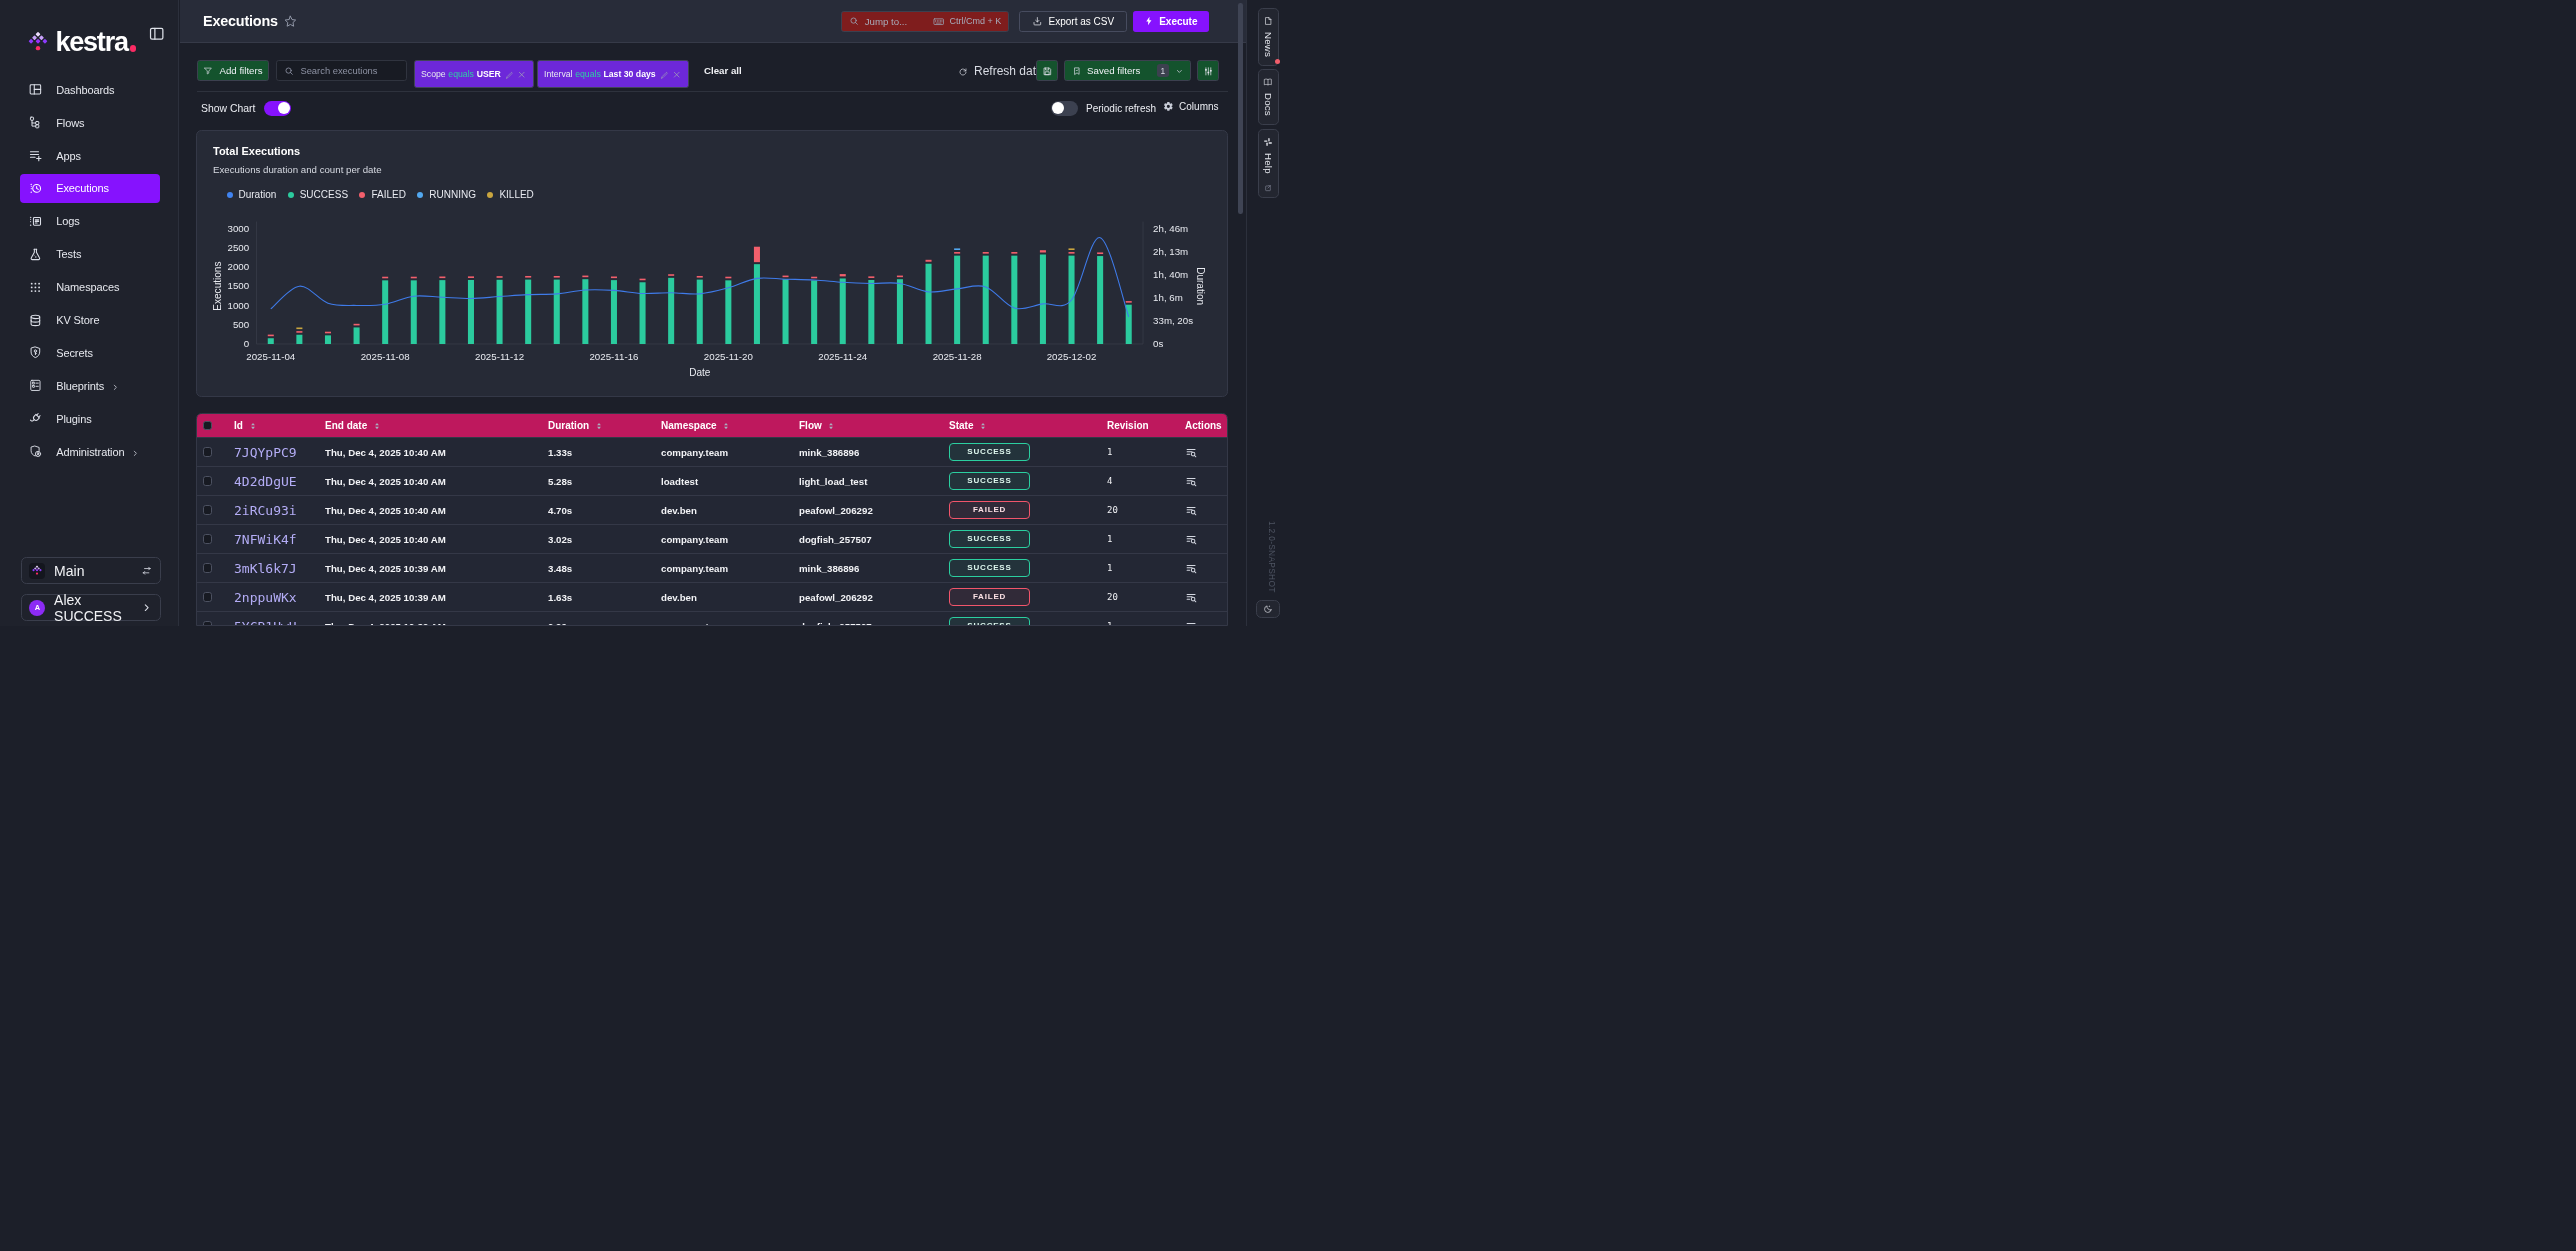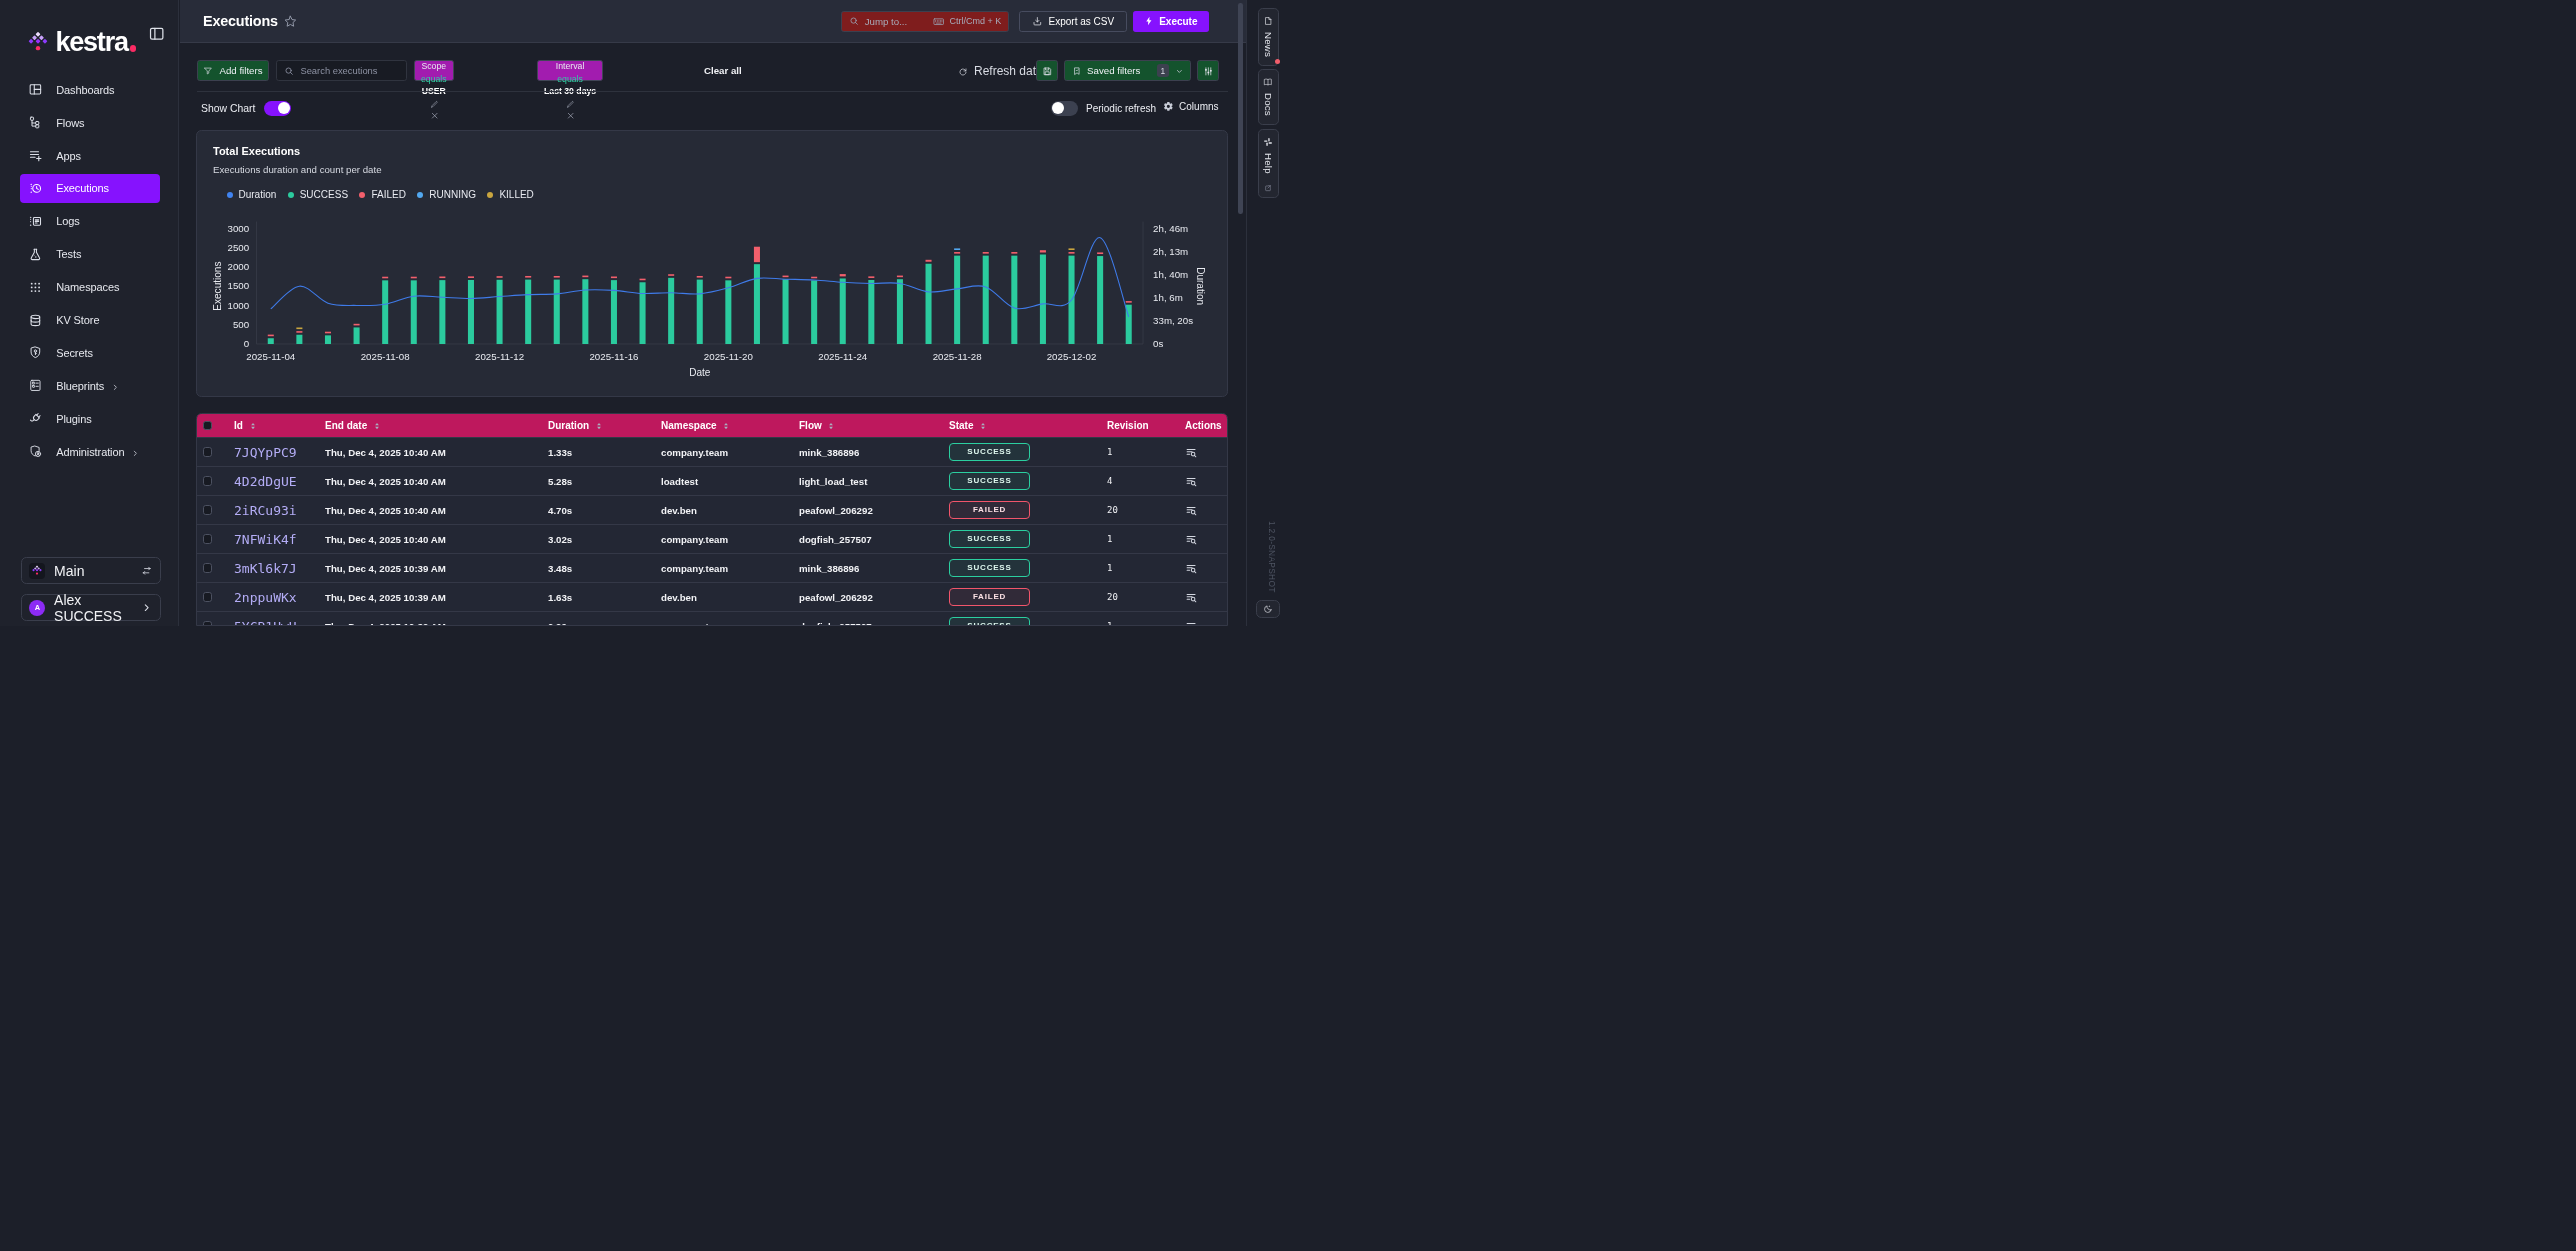--- a/index.html
+++ b/index.html
@@ -45,21 +45,21 @@
 
   
   .btn-ghost { background:#14532d; border:0.7px solid #3c404f; border-radius:2.7px; color:#eef0f5; display:flex; align-items:center; cursor:pointer; }
   #add-filters { position:absolute; left:197px; top:60px; width:72px; height:21px; justify-content:center; gap:6px; }
   #add-filters .bico { width:10px; height:10px; color:#d4d7e0; }
   #add-filters span { font-size:9.7px; font-weight:500; }
   #search-exec { position:absolute; left:276px; top:60px; width:131px; height:21px; background:#181b23; border:0.7px solid #30343f; border-radius:2.7px; display:flex; align-items:center; }
   #search-exec .bico { width:10px; height:10px; margin-left:7.4px; color:#8d92a3; }
   #search-exec input { background:transparent; border:none; outline:none; color:#c7cbd6; font-size:9.4px; margin-left:6px; width:101px; font-family:"Liberation Sans",sans-serif; }
   #search-exec input::placeholder { color:#8d92a3; }
-  .chip { position:absolute; top:60px; height:21px; background:#a21caf; border:0.7px solid #414556; border-radius:2.7px; display:flex; align-items:center; padding:0 6px; gap:2.7px;flex-direction:column; }
+  .chip { position:absolute; top:60px; height:28px; background:#6d28d9; border:0.7px solid #414556; border-radius:2.7px; display:flex; align-items:center; padding:0 6px; gap:2.7px; }
   .chip .c-field { font-size:8.7px; color:#e8eaf0; }
   .chip .c-op { font-size:8.7px; color:#2fcfa4; }
   .chip .c-val { font-size:8.7px; font-weight:700; color:#fff; }
   .chip .cico { width:8.7px; height:8.7px; color:#a2a7b6; cursor:pointer; margin-left:1.3px; }
   .chip .cico.x { width:9.4px; height:9.4px; }
   #chip-0 { left:414px; }
   #chip-1 { left:537px; }
   #clear-all { position:absolute; left:704px; top:60px; height:21px; display:flex; align-items:center; font-size:9.7px; font-weight:600; color:#f1f2f6; cursor:pointer; }
   #refresh-data { position:absolute; left:958px; top:60px; height:21px; display:flex; align-items:center; gap:6px; color:#d9dce4; cursor:pointer; }
   #refresh-data .bico { width:10px; height:10px; }

